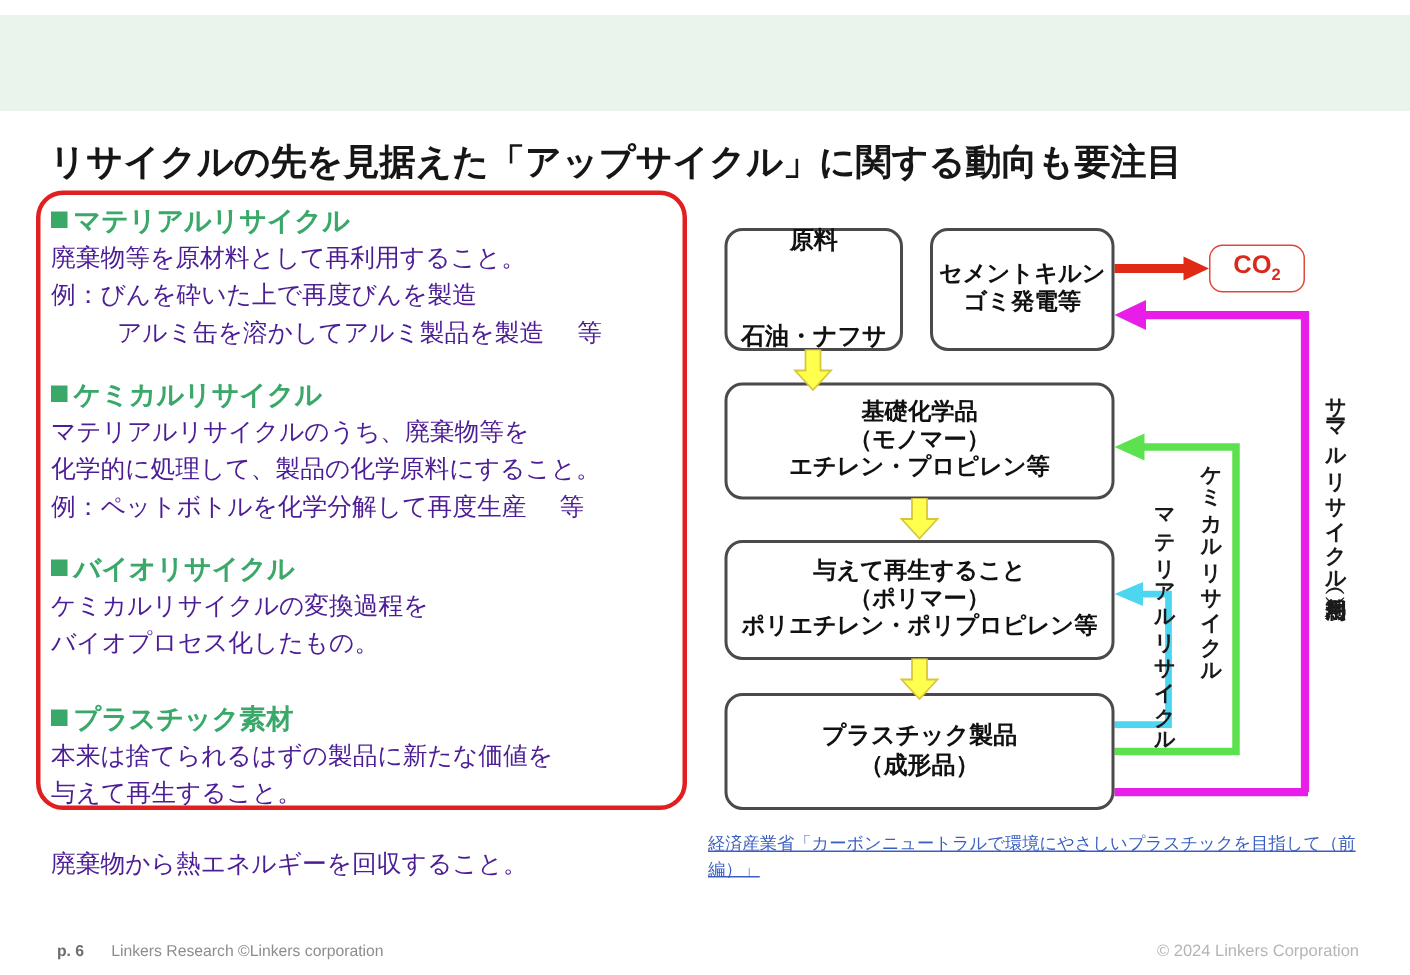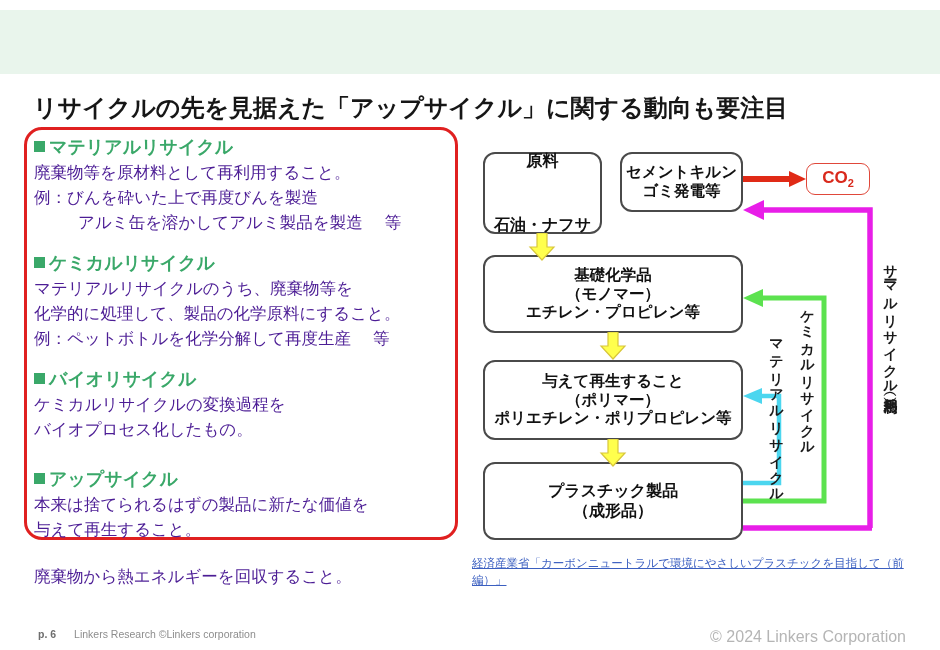--- a/index.html
+++ b/index.html
@@ -65,21 +65,21 @@
 
   .node{
     position:absolute;box-sizing:border-box;
     border:2.2px solid #4a4a4a;border-radius:12px;background:#fff;
     display:flex;flex-direction:column;align-items:center;justify-content:center;
     color:#111;font-weight:bold;text-align:center;line-height:1.22;
   }
   .node .l1,.node .l2,.node .l3{display:block;white-space:nowrap;}
 
   #n-raw{left:483px;top:152px;width:119px;height:82px;font-size:16px;gap:44px;}
-  #n-kiln{left:620px;top:152px;width:123px;height:60px;font-size:15.5px;}
+  #n-kiln{left:620px;top:152px;width:123px;height:82px;font-size:15.5px;}
   #n-co2{
     left:806px;top:163px;width:64px;height:32px;
     border:1.6px solid #e0483a;border-radius:9px;
     color:#d9291c;font-size:17px;font-weight:bold;
   }
   #n-co2 sub{font-size:11px;}
   #n-base{left:483px;top:255px;width:260px;height:78px;font-size:15.5px;}
   #n-poly{left:483px;top:360px;width:260px;height:80px;font-size:15.5px;}
   #n-prod{left:483px;top:462px;width:260px;height:78px;font-size:16px;}
 
@@ -109,21 +109,21 @@
   }
 
   
   .footer-left{
     position:absolute;left:38px;top:628px;
     font-size:10.5px;color:#8d8d8d;white-space:nowrap;
   }
   .footer-left .pg{font-weight:bold;color:#6e6e6e;margin-right:18px;}
   .footer-right{
     position:absolute;right:34px;top:628px;
-    font-size:16px;color:#b5b5b5;white-space:nowrap;
+    font-size:11px;color:#b5b5b5;white-space:nowrap;
   }
 </style>
 </head>
 <body>
 
 <div class="slide">
 
   <div class="header-band"></div>
 
   <div class="subtitle">リサイクルの先を見据えた「アップサイクル」に関する動向も要注目</div>
@@ -155,21 +155,21 @@
   <div class="sec" id="sec-bio">
     <div class="sec-head">
       <span class="sq"></span><span>バイオリサイクル</span>
     </div>
     <div class="sec-body">ケミカルリサイクルの変換過程を</div>
     <div class="sec-body">バイオプロセス化したもの。</div>
   </div>
 
   <div class="sec" id="sec-upcycle">
     <div class="sec-head">
-      <span class="sq"></span><span>アップサイクル</span>
+      <span class="sq"></span><span>プラスチック素材</span>
     </div>
     <div class="sec-body">本来は捨てられるはずの製品に新たな価値を</div>
     <div class="sec-body">与えて再生すること。</div>
   </div>
 
   <div class="sec" id="sec-thermal">
     <div class="sec-body">廃棄物から熱エネルギーを回収すること。</div>
   </div>
 
   <svg class="diagram" viewBox="0 0 940 650">

